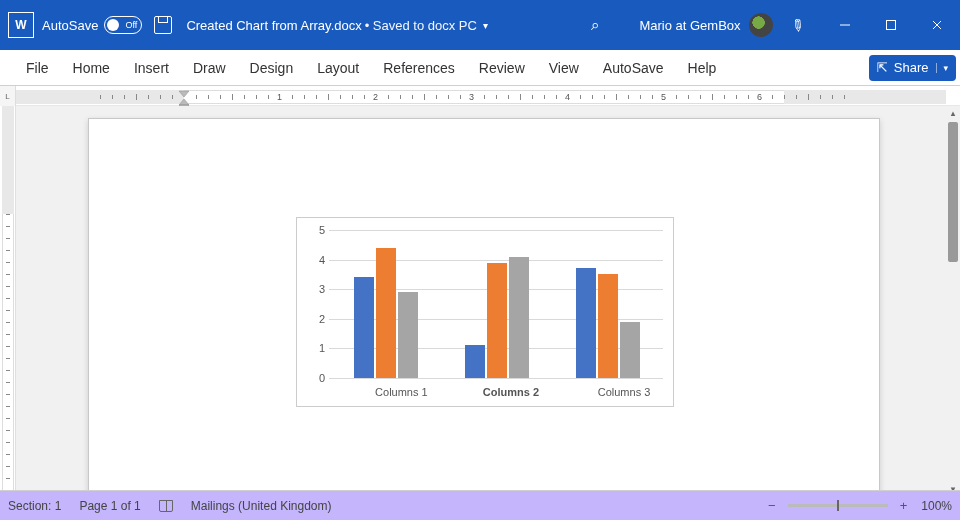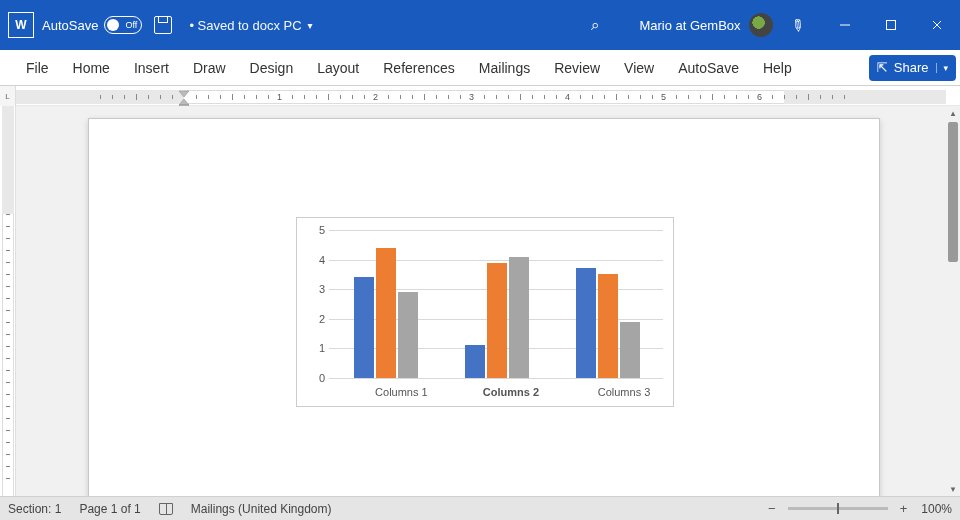--- a/index.html
+++ b/index.html
@@ -97,21 +97,21 @@
   .ylabel { position:absolute; left:-18px; width:14px; text-align:right; font-size:11px; color:#555; transform:translateY(-50%); }
   .grp { position:absolute; bottom:0; width:86px; }
   .bar { position:absolute; bottom:0; width:20px; }
   .s0 { background:#4472c4; }
   .s1 { background:#ed7d31; }
   .s2 { background:#a5a5a5; }
   .xlabel { position:absolute; top:156px; font-size:11px; color:#555; text-align:right; width:86px; }
 
   
   .statusbar {
-    position:absolute; left:0; right:0; bottom:0; height:24px; background:#e5e5e5; border-top:1px solid #d0d0d0;
+    position:absolute; left:0; right:0; bottom:0; height:30px; background:#c4b5fd; border-top:1px solid #d0d0d0;
     display:flex; align-items:center; font-size:12px; color:#444; padding:0 8px;
   }
   .sb-item { margin-right:18px; }
   .sb-book { width:14px; height:12px; border:1px solid #666; border-radius:0 0 2px 2px; position:relative; margin-right:18px; }
   .sb-book::before{content:"";position:absolute;left:50%;top:0;bottom:0;width:1px;background:#666;}
   .sb-spacer { flex:1; }
   .zoom-slider { width:100px; height:3px; background:#bbb; position:relative; margin:0 8px; }
   .zoom-slider .zbtk { position:absolute; top:-4px; width:2px; height:11px; background:#666; }
   .zoom-minus, .zoom-plus { font-size:13px; color:#555; padding:0 4px; }
 </style>
@@ -121,20 +121,21 @@
 <div class="titlebar">
   <div class="word-icon">W</div>
   <div class="autosave">
     <span>AutoSave</span>
     <div class="toggle">
       <div class="knob"></div>
       <span>Off</span>
     </div>
   </div>
   <div class="save-icon"></div>
+  <span class="doc-title">Created Chart from Array.docx</span>
   <span class="saved-to">• Saved to docx PC</span>
   <span class="chev">▾</span>
   <div class="tb-spacer"></div>
   <span class="tb-search">⌕</span>
   <div class="user">
     <span>Mario at GemBox</span>
     <div class="avatar"></div>
   </div>
   <span class="pen-icon">✎</span>
   <div class="win-controls">
@@ -158,21 +159,20 @@
 </div>
 
 <div class="ribbon">
   <div class="tab">File</div>
   <div class="tab">Home</div>
   <div class="tab">Insert</div>
   <div class="tab">Draw</div>
   <div class="tab">Design</div>
   <div class="tab">Layout</div>
   <div class="tab">References</div>
-  <div class="tab">Mailings</div>
   <div class="tab">Review</div>
   <div class="tab">View</div>
   <div class="tab">AutoSave</div>
   <div class="tab">Help</div>
   <div class="share-btn">
     <span>⇱</span>
     <span>Share</span>
     <span class="caret">▾</span>
   </div>
 </div>

